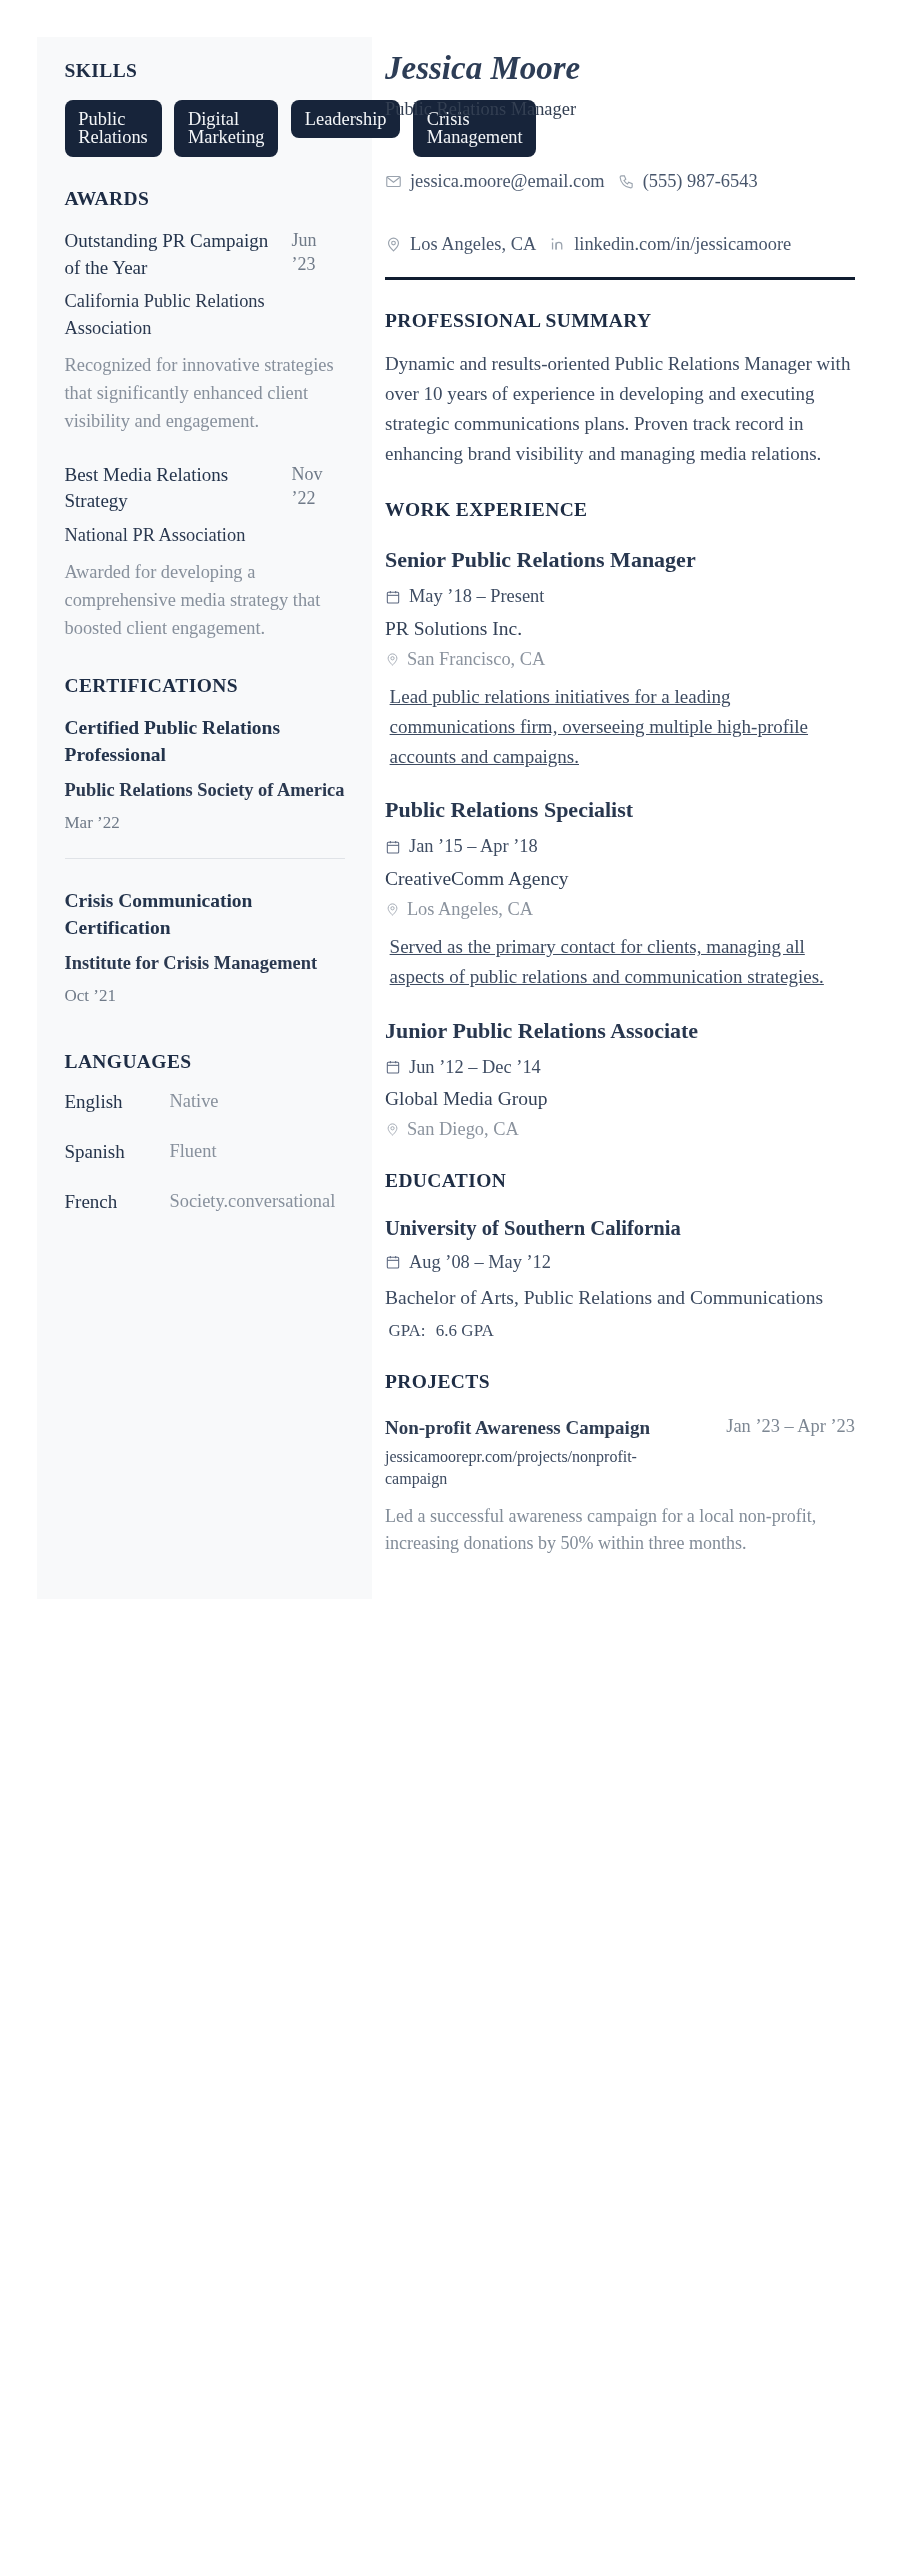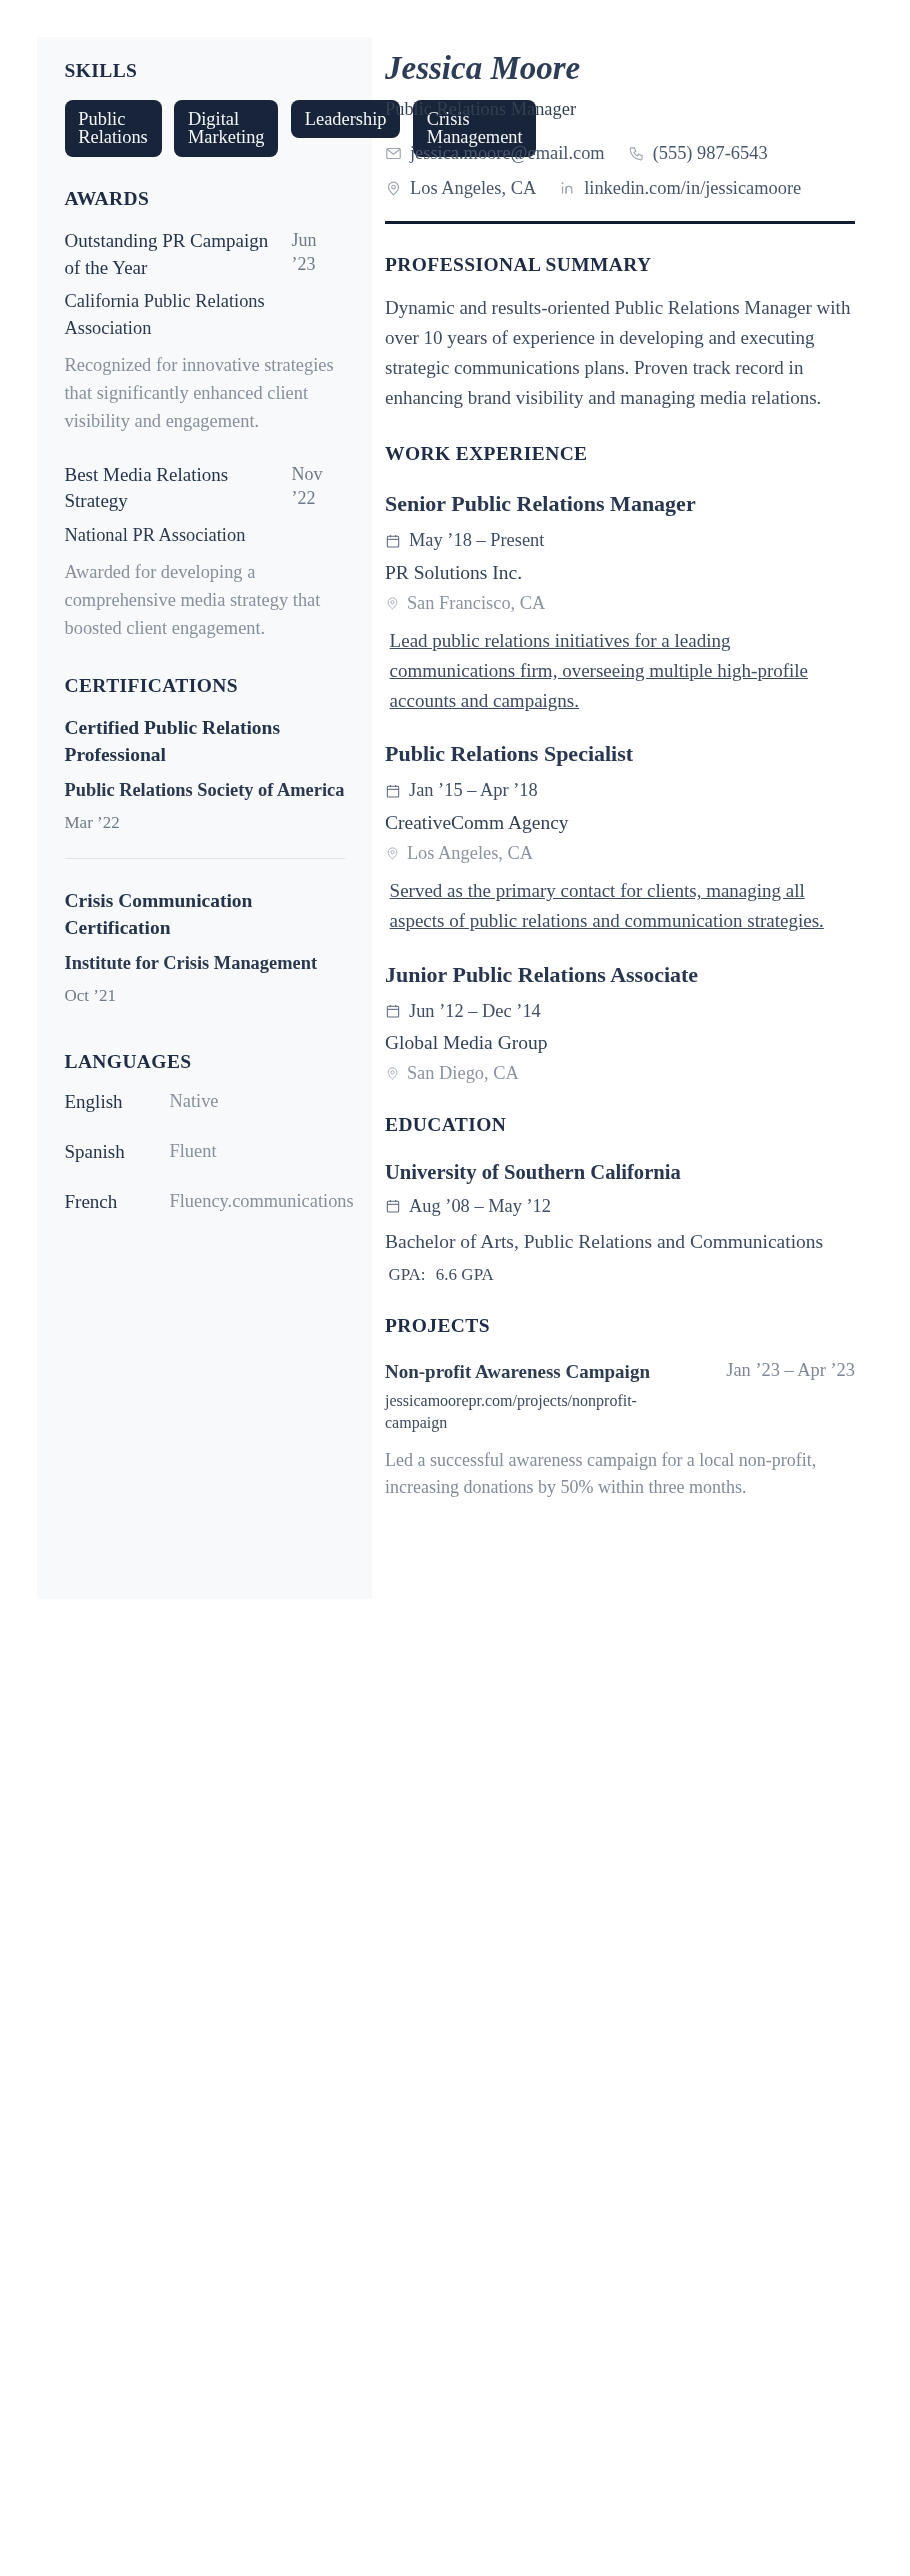--- a/index.html
+++ b/index.html
@@ -28,21 +28,21 @@
   .mt-langs{margin-top:45px;}
   .lang-table{display:grid;grid-template-columns:77px 1fr;row-gap:10.3px;gap:28px;}
   .lang-name{font-size:19px;color:#26354c;}
   .lang-level{font-size:18.4px;color:#87909c;}
 
   
   .main{position:absolute;left:385px;top:50px;width:470px;}
   .name{font-size:33px;font-style:italic;font-weight:bold;color:#2d3d56;margin:0;line-height:1.1;}
   .job-sub{font-size:18.4px;color:#333f52;margin-top:12.6px;}
   .contact{margin-top:23px;display:flex;flex-direction:column;gap:13.8px;}
-  .c-row{display:flex;align-items:center;gap:23px;}
+  .c-row{display:flex;align-items:center;gap:13px;margin-top:28px;}
   .c-item{display:flex;align-items:center;gap:8px;font-size:18.4px;color:#47556b;}
   .c-item .ic{display:inline-flex;color:#9aa3ae;}
   .head-rule{height:3.4px;background:#101d30;margin-top:22px;}
   .sec-h{font-size:19.5px;font-weight:bold;color:#1e2d45;letter-spacing:.02em;margin:30px 0 0 0;}
   .summary-p{font-size:19px;line-height:1.58;color:#3d4b61;margin-top:17px;
              hyphens:auto;-webkit-hyphens:auto;}
   .job{margin-top:25px;}
   .job-title{font-size:22px;font-weight:bold;color:#28374f;margin:0;line-height:1.3;}
   .meta-row{display:flex;align-items:center;gap:8px;margin-top:11.5px;font-size:18.4px;color:#3f4d63;}
   .meta-row .ic{display:inline-flex;color:#5c6880;}
@@ -115,21 +115,21 @@
       <div class="cert-date">Oct ’21</div>
     </div>
 
     <h2 class="side-h mt-langs">LANGUAGES</h2>
     <div class="lang-table">
       <span class="lang-name">English</span>
       <span class="lang-level">Native</span>
       <span class="lang-name">Spanish</span>
       <span class="lang-level">Fluent</span>
       <span class="lang-name">French</span>
-      <span class="lang-level">Fluency.communications</span>
+      <span class="lang-level">Society.conversational</span>
     </div>
   </aside>
 
   <main class="main">
 
     <h1 class="name">Jessica Moore</h1>
     <div class="job-sub">Public Relations Manager</div>
 
     <div class="contact">
       <div class="c-row">

